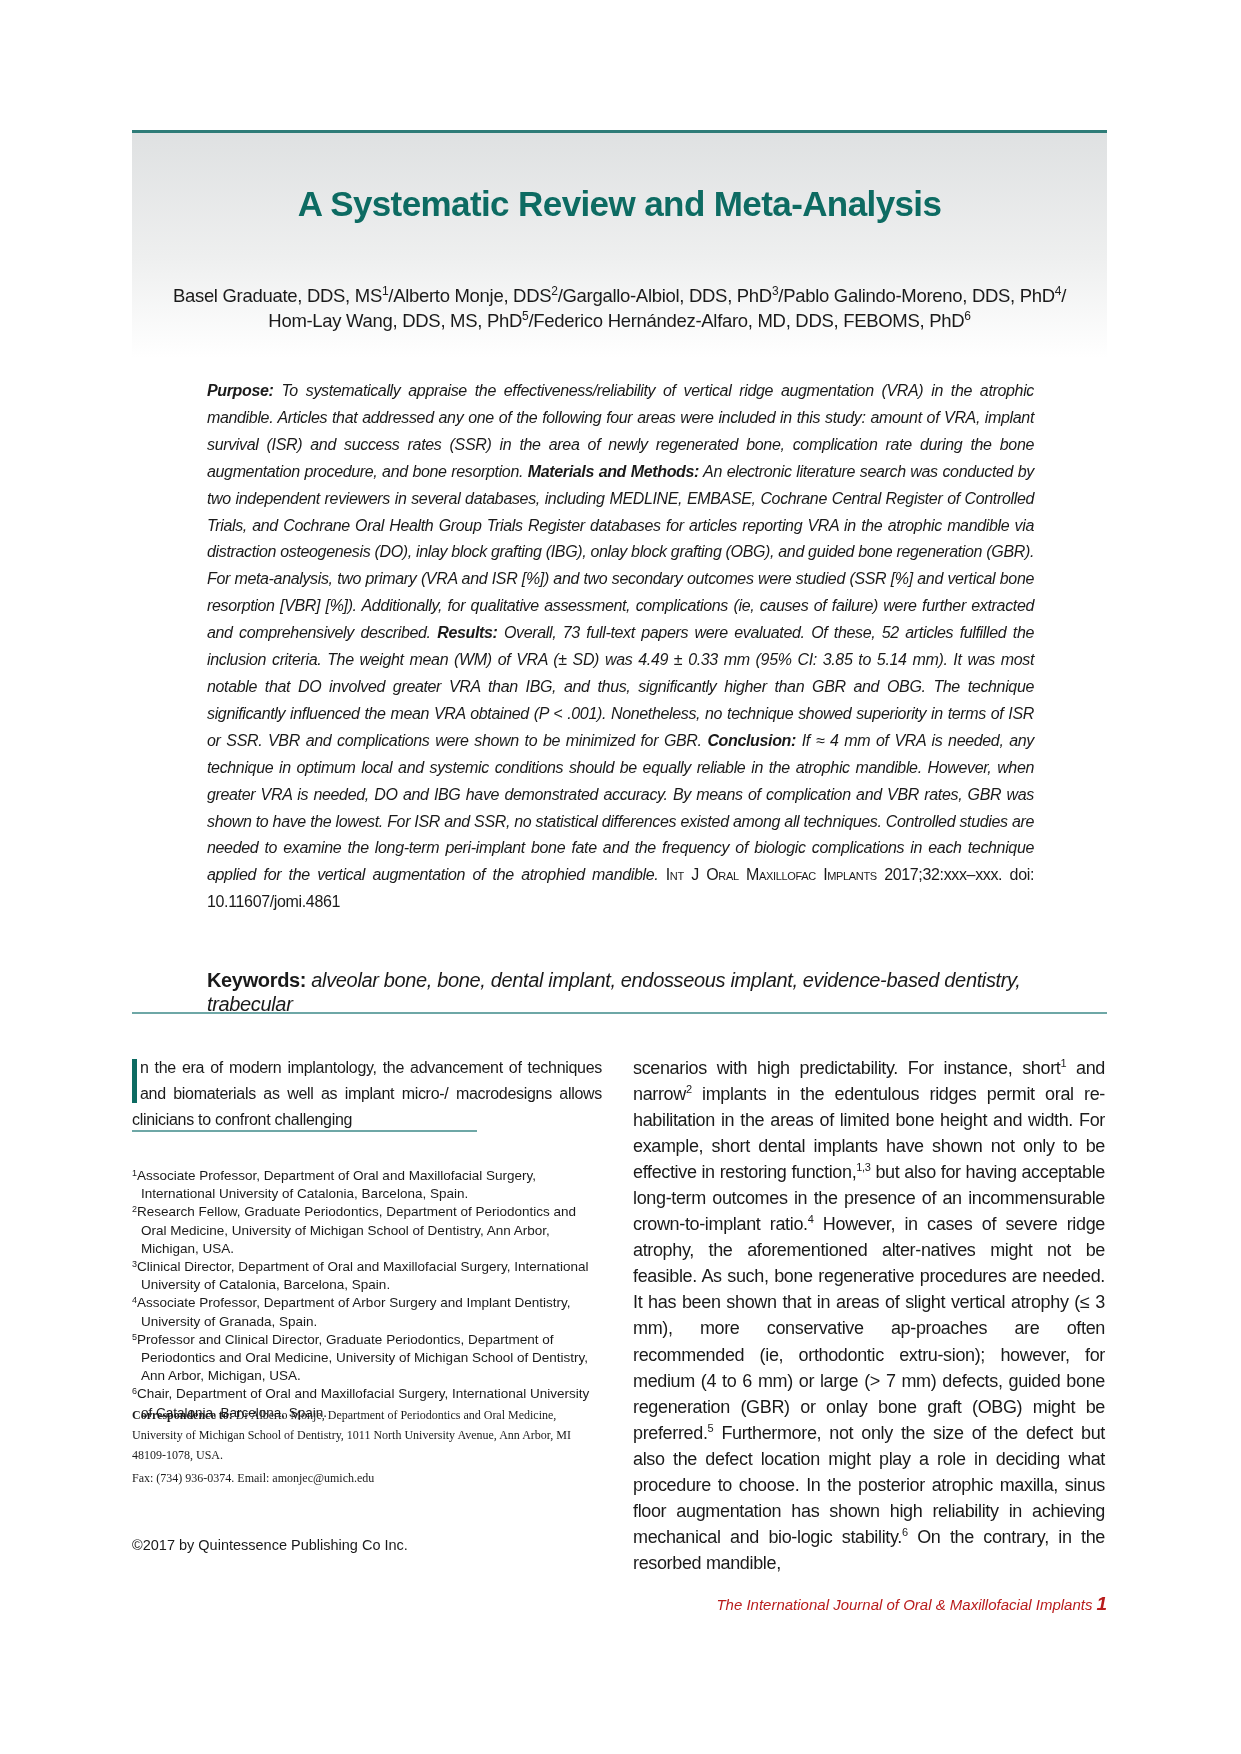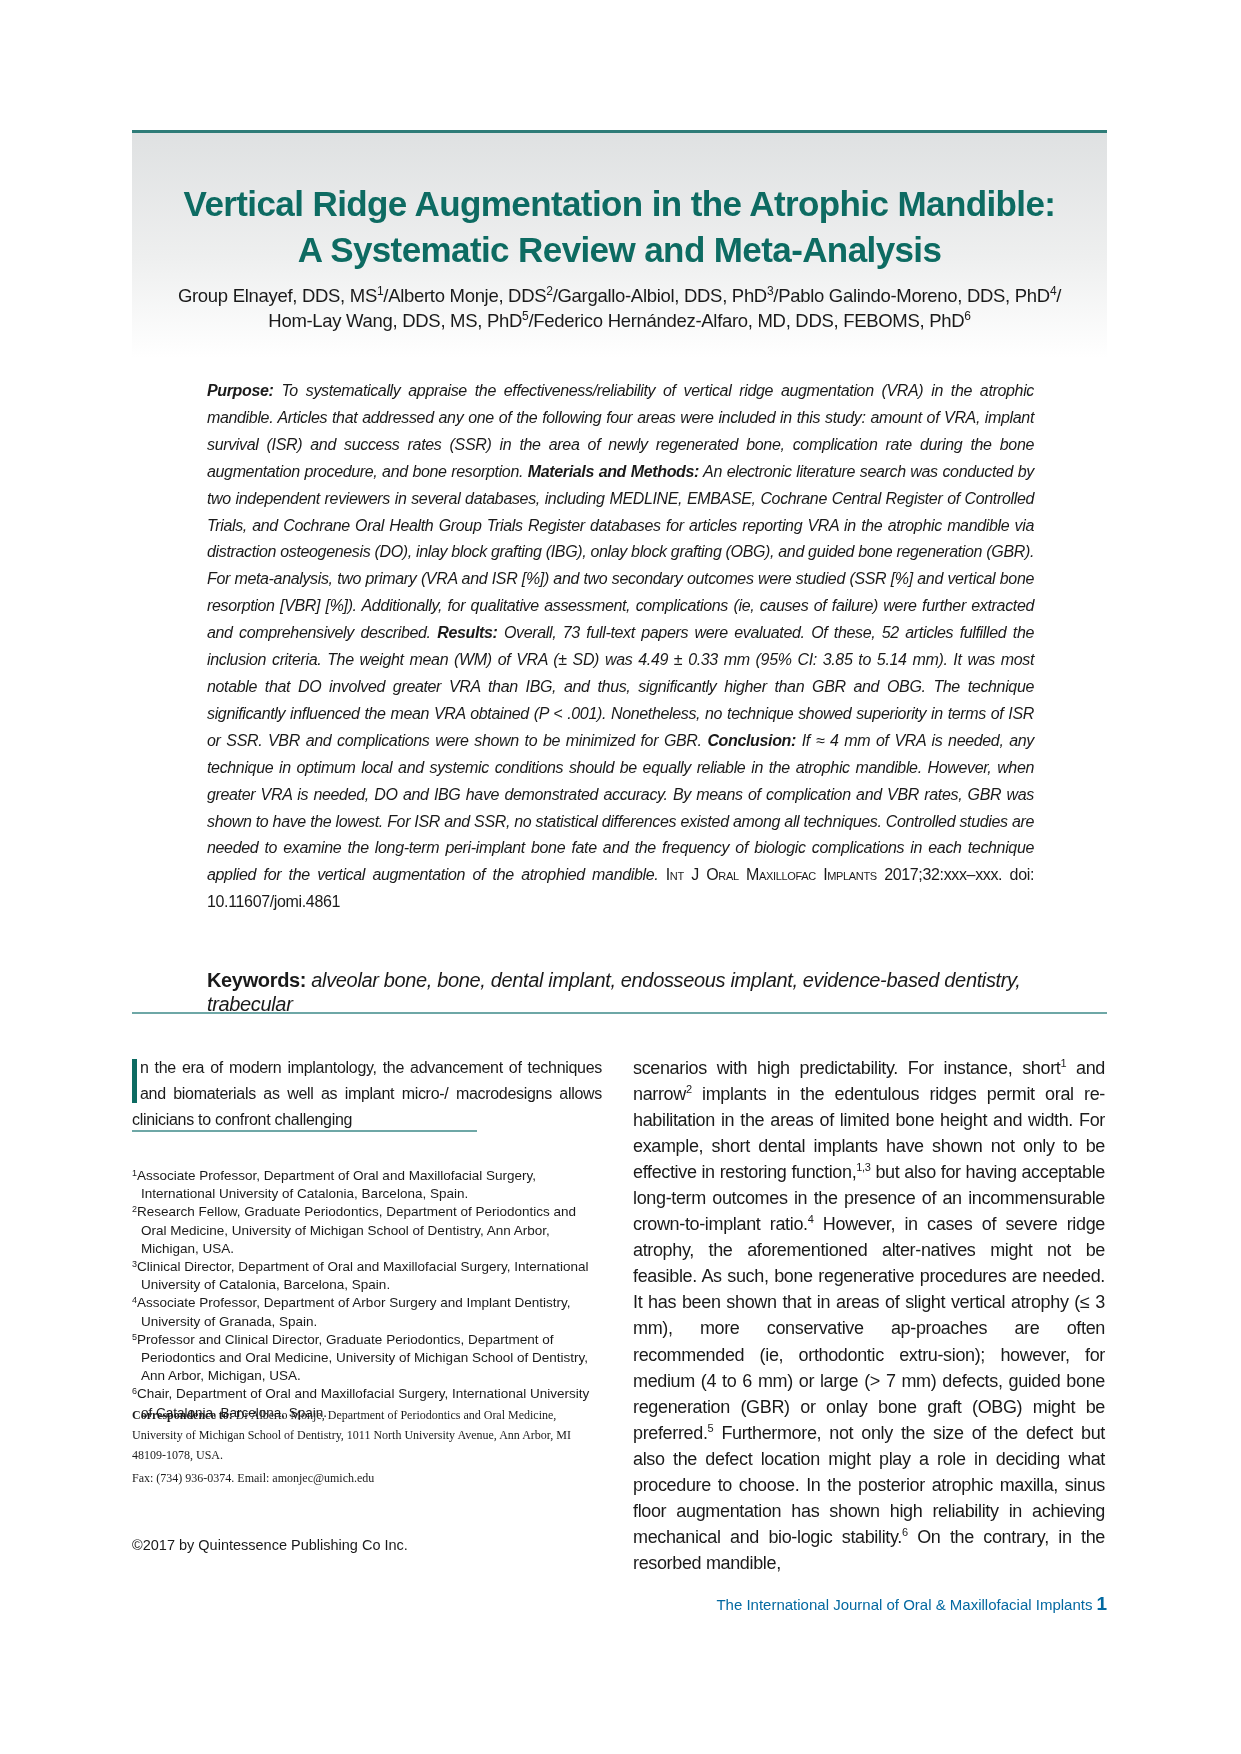--- a/index.html
+++ b/index.html
@@ -73,37 +73,36 @@
 
   .col-right {
     position:absolute; left:633px; width:472px; top:1055px;
     font-family:"Liberation Sans", sans-serif; font-size:18px; line-height:26.05px;
     text-align:justify; letter-spacing:-0.35px; color:#1a1a1a;
   }
   .col-right sup { font-size:11px; vertical-align:7px; line-height:0; }
 
   .footer {
     position:absolute; right:134px; top:1593px;
-    font-family:"Liberation Sans", sans-serif; font-size:15px; color:#0369a1;
+    font-family:"Liberation Sans", sans-serif; font-size:15px; color:#b91c1c;font-style:italic;
   }
   .footer .pagenum { font-weight:bold; font-size:19px; margin-left:4px; }
 </style>
 </head>
 <body>
 
 <div class="page">
 
   <div class="header-box">
     <div class="title">
-      <div>Vertical Ridge Augmentation in the Atrophic Mandible:</div>
       <div>A Systematic Review and Meta-Analysis</div>
     </div>
     <div class="authors">
       <div>
-        <span>Group Elnayef, DDS, MS</span><sup>1</sup><span>/</span><span>Alberto Monje, DDS</span><sup>2</sup><span>/</span><span>Gargallo-Albiol, DDS, PhD</span><sup>3</sup><span>/</span><span>Pablo Galindo-Moreno, DDS, PhD</span><sup>4</sup><span>/</span>
+        <span>Basel Graduate, DDS, MS</span><sup>1</sup><span>/</span><span>Alberto Monje, DDS</span><sup>2</sup><span>/</span><span>Gargallo-Albiol, DDS, PhD</span><sup>3</sup><span>/</span><span>Pablo Galindo-Moreno, DDS, PhD</span><sup>4</sup><span>/</span>
       </div>
       <div>
         <span>Hom-Lay Wang, DDS, MS, PhD</span><sup>5</sup><span>/</span><span>Federico Hernández-Alfaro, MD, DDS, FEBOMS, PhD</span><sup>6</sup>
       </div>
     </div>
   </div>
 
   <div class="abstract">
     <b>Purpose:</b><span> To systematically appraise the effectiveness/reliability of vertical ridge augmentation (VRA) in the atrophic mandible. Articles that addressed any one of the following four areas were included in this study: amount of VRA, implant survival (ISR) and success rates (SSR) in the area of newly regenerated bone, complication rate during the bone augmentation procedure, and bone resorption.</span><b> Materials and Methods:</b><span> An electronic literature search was conducted by two independent reviewers in several databases, including MEDLINE, EMBASE, Cochrane Central Register of Controlled Trials, and Cochrane Oral Health Group Trials Register databases for articles reporting VRA in the atrophic mandible via distraction osteogenesis (DO), inlay block grafting (IBG), onlay block grafting (OBG), and guided bone regeneration (GBR). For meta-analysis, two primary (VRA and ISR [%]) and two secondary outcomes were studied (SSR [%] and vertical bone resorption [VBR] [%]). Additionally, for qualitative assessment, complications (ie, causes of failure) were further extracted and comprehensively described.</span><b> Results:</b><span> Overall, 73 full-text papers were evaluated. Of these, 52 articles fulfilled the inclusion criteria. The weight mean (WM) of VRA (± SD) was 4.49 ± 0.33 mm (95% CI: 3.85 to 5.14 mm). It was most notable that DO involved greater VRA than IBG, and thus, significantly higher than GBR and OBG. The technique significantly influenced the mean VRA obtained (P &lt; .001). Nonetheless, no technique showed superiority in terms of ISR or SSR. VBR and complications were shown to be minimized for GBR.</span><b> Conclusion:</b><span> If ≈ 4 mm of VRA is needed, any technique in optimum local and systemic conditions should be equally reliable in the atrophic mandible. However, when greater VRA is needed, DO and IBG have demonstrated accuracy. By means of complication and VBR rates, GBR was shown to have the lowest. For ISR and SSR, no statistical differences existed among all techniques. Controlled studies are needed to examine the long-term peri-implant bone fate and the frequency of biologic complications in each technique applied for the vertical augmentation of the atrophied mandible.</span><span class="smallcaps"> Int J Oral Maxillofac Implants</span><span class="citation-line"> 2017;32:xxx–xxx. doi: 10.11607/jomi.4861</span>
   </div>

